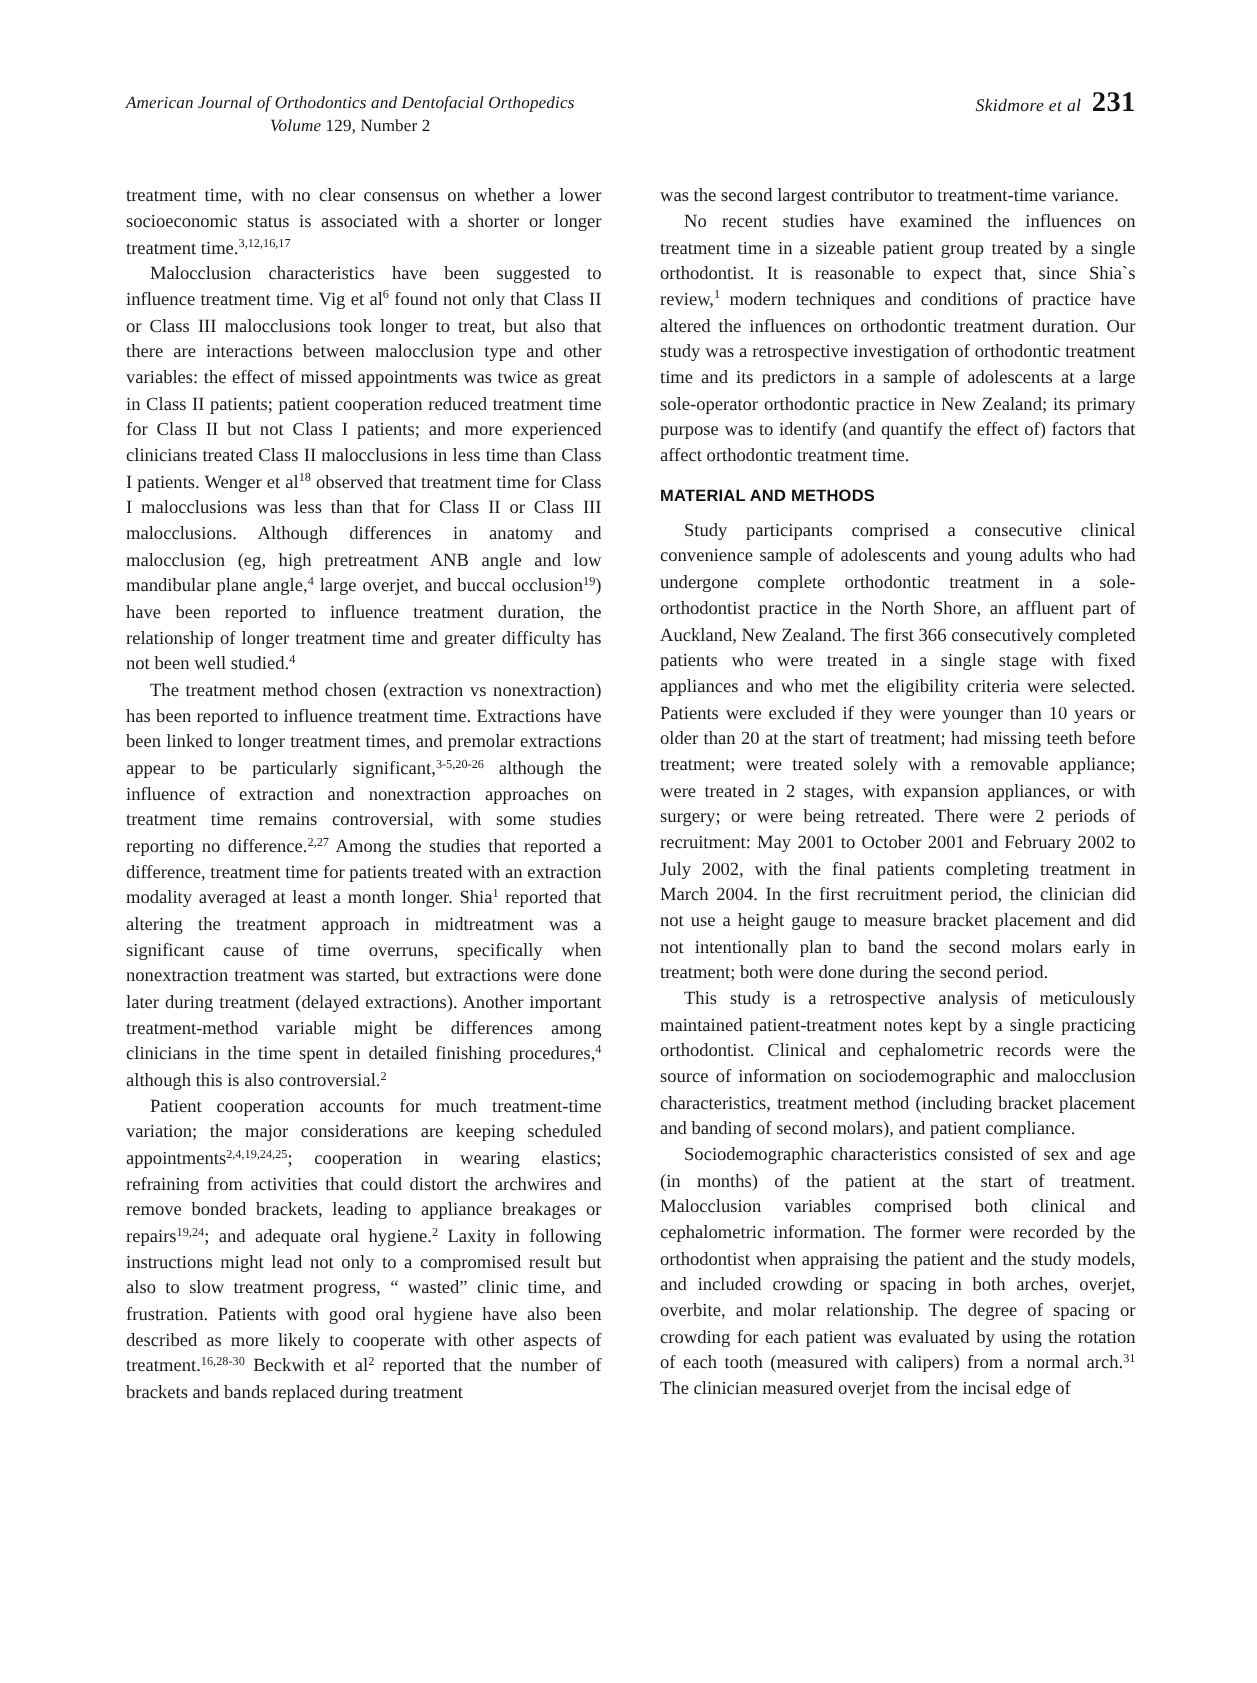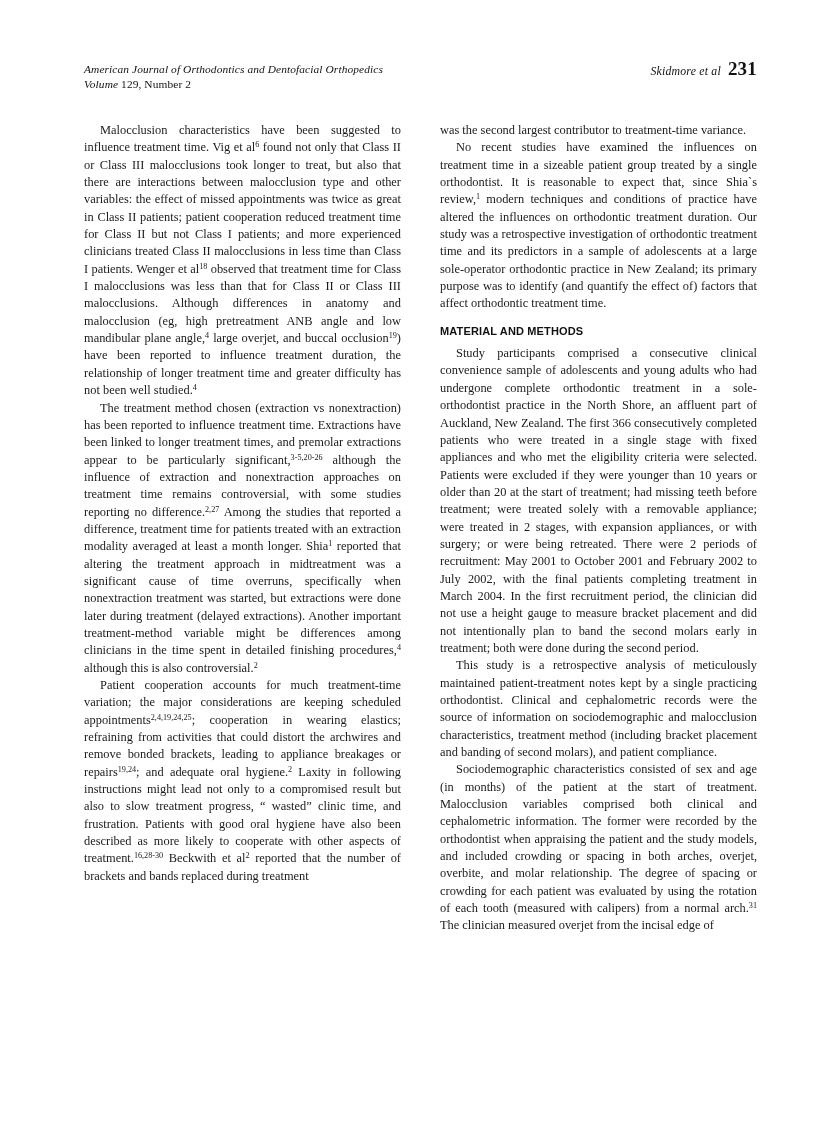--- a/index.html
+++ b/index.html
@@ -19,20 +19,21 @@
 
   
   .running-head {
     position: absolute;
     left: 84px;
     top: 62px;
     width: 673px;
     display: flex;
     justify-content: space-between;
     align-items: flex-start;
+    text-align: center;
   }
   .rh-left {
     font-style: italic;
     font-size: 11.4px;
     line-height: 14.6px;
     letter-spacing: 0.1px;
     color: #121212;
   }
   .rh-left .vol {
     font-style: italic;
@@ -113,20 +114,21 @@
       <div class="vol"><span>Volume </span><span class="num">129, Number 2</span></div>
     </div>
     <div class="rh-right">
       <span class="authors">Skidmore et al</span><span class="pageno">231</span>
     </div>
   </div>
 
   <div class="columns">
 
     <div class="col" id="left-col">
+        <p class="body">treatment time, with no clear consensus on whether a lower socioeconomic status is associated with a shorter or longer treatment time.<sup>3,12,16,17</sup></p>
         <p class="body indent">Malocclusion characteristics have been suggested to influence treatment time. Vig et al<sup>6</sup> found not only that Class II or Class III malocclusions took longer to treat, but also that there are interactions between malocclusion type and other variables: the effect of missed appointments was twice as great in Class II patients; patient cooperation reduced treatment time for Class II but not Class I patients; and more experienced clinicians treated Class II malocclusions in less time than Class I patients. Wenger et al<sup>18</sup> observed that treatment time for Class I malocclusions was less than that for Class II or Class III malocclusions. Although differences in anatomy and malocclusion (eg, high pretreatment ANB angle and low mandibular plane angle,<sup>4</sup> large overjet, and buccal occlusion<sup>19</sup>) have been reported to influence treatment duration, the relationship of longer treatment time and greater difficulty has not been well studied.<sup>4</sup></p>
         <p class="body indent">The treatment method chosen (extraction vs nonextraction) has been reported to influence treatment time. Extractions have been linked to longer treatment times, and premolar extractions appear to be particularly significant,<sup>3-5,20-26</sup> although the influence of extraction and nonextraction approaches on treatment time remains controversial, with some studies reporting no difference.<sup>2,27</sup> Among the studies that reported a difference, treatment time for patients treated with an extraction modality averaged at least a month longer. Shia<sup>1</sup> reported that altering the treatment approach in midtreatment was a significant cause of time overruns, specifically when nonextraction treatment was started, but extractions were done later during treatment (delayed extractions). Another important treatment-method variable might be differences among clinicians in the time spent in detailed finishing procedures,<sup>4</sup> although this is also controversial.<sup>2</sup></p>
         <p class="body indent">Patient cooperation accounts for much treatment-time variation; the major considerations are keeping scheduled appointments<sup>2,4,19,24,25</sup>; cooperation in wearing elastics; refraining from activities that could distort the archwires and remove bonded brackets, leading to appliance breakages or repairs<sup>19,24</sup>; and adequate oral hygiene.<sup>2</sup> Laxity in following instructions might lead not only to a compromised result but also to slow treatment progress, “ wasted” clinic time, and frustration. Patients with good oral hygiene have also been described as more likely to cooperate with other aspects of treatment.<sup>16,28-30</sup> Beckwith et al<sup>2</sup> reported that the number of brackets and bands replaced during treatment</p>
       </div>
 
     <div class="col" id="right-col">
       <div id="right-intro">
           <p class="body">was the second largest contributor to treatment-time variance.</p>
           <p class="body indent">No recent studies have examined the influences on treatment time in a sizeable patient group treated by a single orthodontist. It is reasonable to expect that, since Shia`s review,<sup>1</sup> modern techniques and conditions of practice have altered the influences on orthodontic treatment duration. Our study was a retrospective investigation of orthodontic treatment time and its predictors in a sample of adolescents at a large sole-operator orthodontic practice in New Zealand; its primary purpose was to identify (and quantify the effect of) factors that affect orthodontic treatment time.</p>
         </div>

